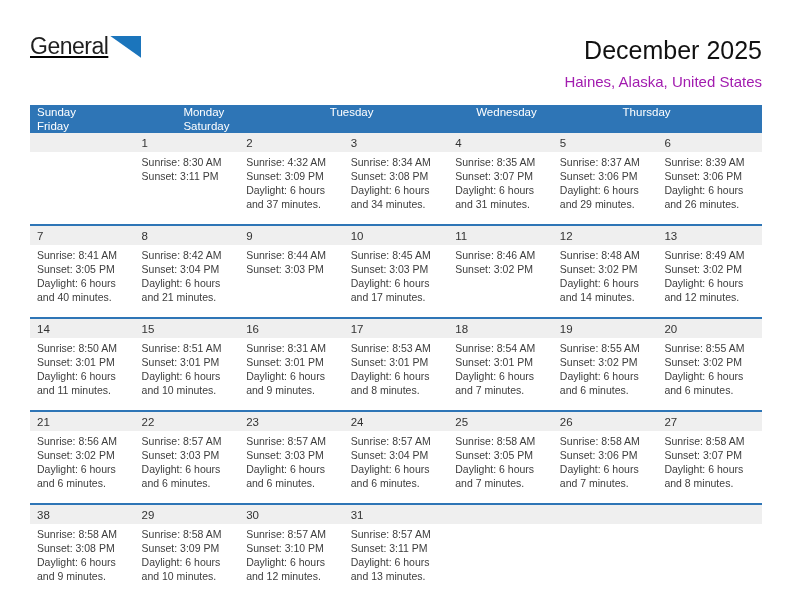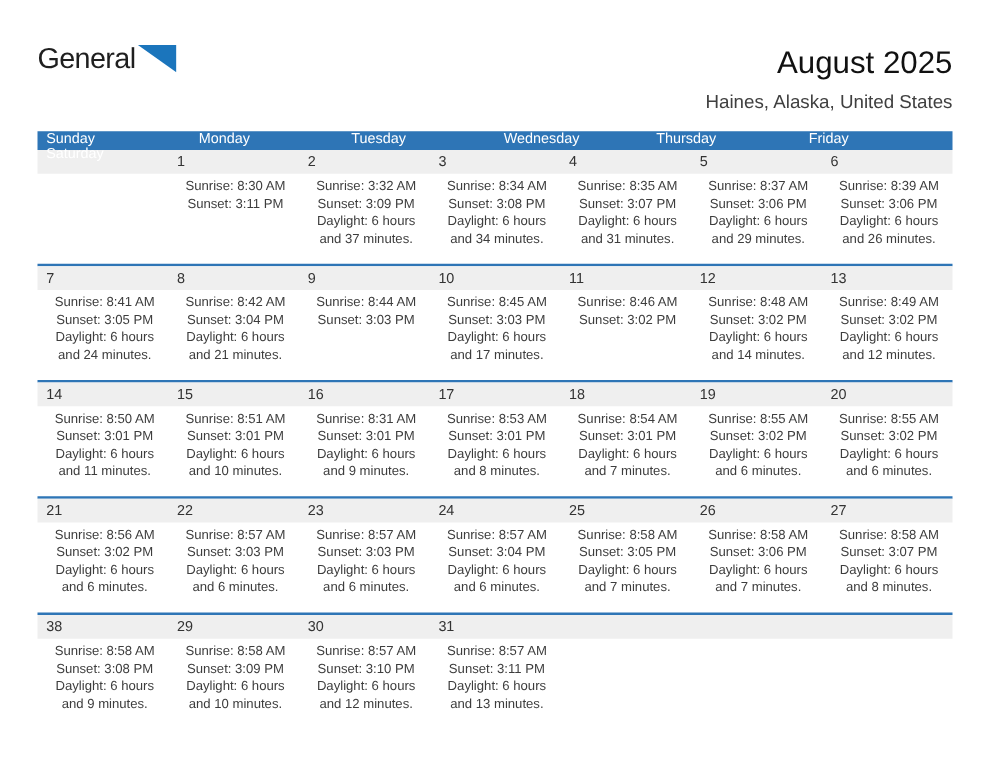--- a/index.html
+++ b/index.html
@@ -1,56 +1,56 @@
 <!DOCTYPE html>
 <html><head>
 <meta charset="utf-8">
 <style>
   html,body{margin:0;padding:0;background:#ffffff;}
   body{width:792px;height:612px;font-family:"Liberation Sans",sans-serif;-webkit-font-smoothing:antialiased;}
   .page{position:relative;width:792px;height:612px;background:#fff;overflow:hidden;}
 
   
   .logo{position:absolute;left:30px;top:34px;width:160px;height:58px;}
-  .logo-top{display:flex;align-items:flex-end;}
+  .logo-top{display:flex;align-items:flex-end;text-decoration:underline;}
   .logo-general{font-size:23px;color:#1f1f1f;letter-spacing:-0.5px;line-height:24px;}
   .logo-triangle{display:inline-block;width:31px;height:22px;margin-left:2px;margin-top:2px;
     background:#1B75BC;clip-path:polygon(0 0,100% 0,100% 100%);}
   .logo-blue{font-size:23px;color:#1C86C8;letter-spacing:-0.5px;line-height:22px;margin-left:59px;margin-top:-4px;}
 
   
   .head-right{position:absolute;right:30px;top:36px;text-align:right;}
   .title{font-size:25px;color:#111;line-height:28px;}
-  .subtitle{font-size:15px;color:#404040;line-height:18px;margin-top:9px;}
+  .subtitle{font-size:15px;color:#a21caf;line-height:18px;margin-top:9px;}
 
   
   .calendar{position:absolute;left:30px;top:105px;width:732px;}
-  .weekday-row{display:grid;grid-template-columns:repeat(6,1fr);background:#2E75B6;height:15px;align-items:center;}
+  .weekday-row{display:grid;grid-template-columns:repeat(5,1fr);background:#2E75B6;height:28px;align-items:center;}
   .weekday{color:#fff;font-size:11.5px;padding-left:7px;}
   .week{box-sizing:border-box;}
   .week + .week{border-top:2px solid #2E75B6;}
   .week-numbers{display:grid;grid-template-columns:repeat(7,1fr);background:#EFEFEF;height:19px;align-items:center;}
   .day-num{font-size:11.5px;color:#333;padding-left:7px;}
   .week-details{display:grid;grid-template-columns:repeat(7,1fr);height:72px;}
-  .day-details{font-size:10.5px;color:#3d3d3d;line-height:14px;padding:3px 4px 0 7px;text-align:center;}
+  .day-details{font-size:10.5px;color:#3d3d3d;line-height:14px;padding:3px 4px 0 7px;}
 </style>
 </head>
 <body>
 
 <div class="page">
 
   <div class="logo">
     <div class="logo-top">
       <span class="logo-general">General</span>
       <span class="logo-triangle"></span>
     </div>
   </div>
 
   <div class="head-right">
-    <div class="title">August 2025</div>
+    <div class="title">December 2025</div>
     <div class="subtitle">Haines, Alaska, United States</div>
   </div>
 
   <div class="calendar">
     <div class="weekday-row">
         <div class="weekday">Sunday</div>
         <div class="weekday">Monday</div>
         <div class="weekday">Tuesday</div>
         <div class="weekday">Wednesday</div>
         <div class="weekday">Thursday</div>
@@ -68,21 +68,21 @@
             <div class="day-num">5</div>
             <div class="day-num">6</div>
           </div>
           <div class="week-details">
             <div class="day-details"></div>
             <div class="day-details">
               <div>Sunrise: 8:30 AM</div>
               <div>Sunset: 3:11 PM</div>
             </div>
             <div class="day-details">
-              <div>Sunrise: 3:32 AM</div>
+              <div>Sunrise: 4:32 AM</div>
               <div>Sunset: 3:09 PM</div>
               <div>Daylight: 6 hours and 37 minutes.</div>
             </div>
             <div class="day-details">
               <div>Sunrise: 8:34 AM</div>
               <div>Sunset: 3:08 PM</div>
               <div>Daylight: 6 hours and 34 minutes.</div>
             </div>
             <div class="day-details">
               <div>Sunrise: 8:35 AM</div>
@@ -108,21 +108,21 @@
             <div class="day-num">9</div>
             <div class="day-num">10</div>
             <div class="day-num">11</div>
             <div class="day-num">12</div>
             <div class="day-num">13</div>
           </div>
           <div class="week-details">
             <div class="day-details">
               <div>Sunrise: 8:41 AM</div>
               <div>Sunset: 3:05 PM</div>
-              <div>Daylight: 6 hours and 24 minutes.</div>
+              <div>Daylight: 6 hours and 40 minutes.</div>
             </div>
             <div class="day-details">
               <div>Sunrise: 8:42 AM</div>
               <div>Sunset: 3:04 PM</div>
               <div>Daylight: 6 hours and 21 minutes.</div>
             </div>
             <div class="day-details">
               <div>Sunrise: 8:44 AM</div>
               <div>Sunset: 3:03 PM</div>
             </div>

